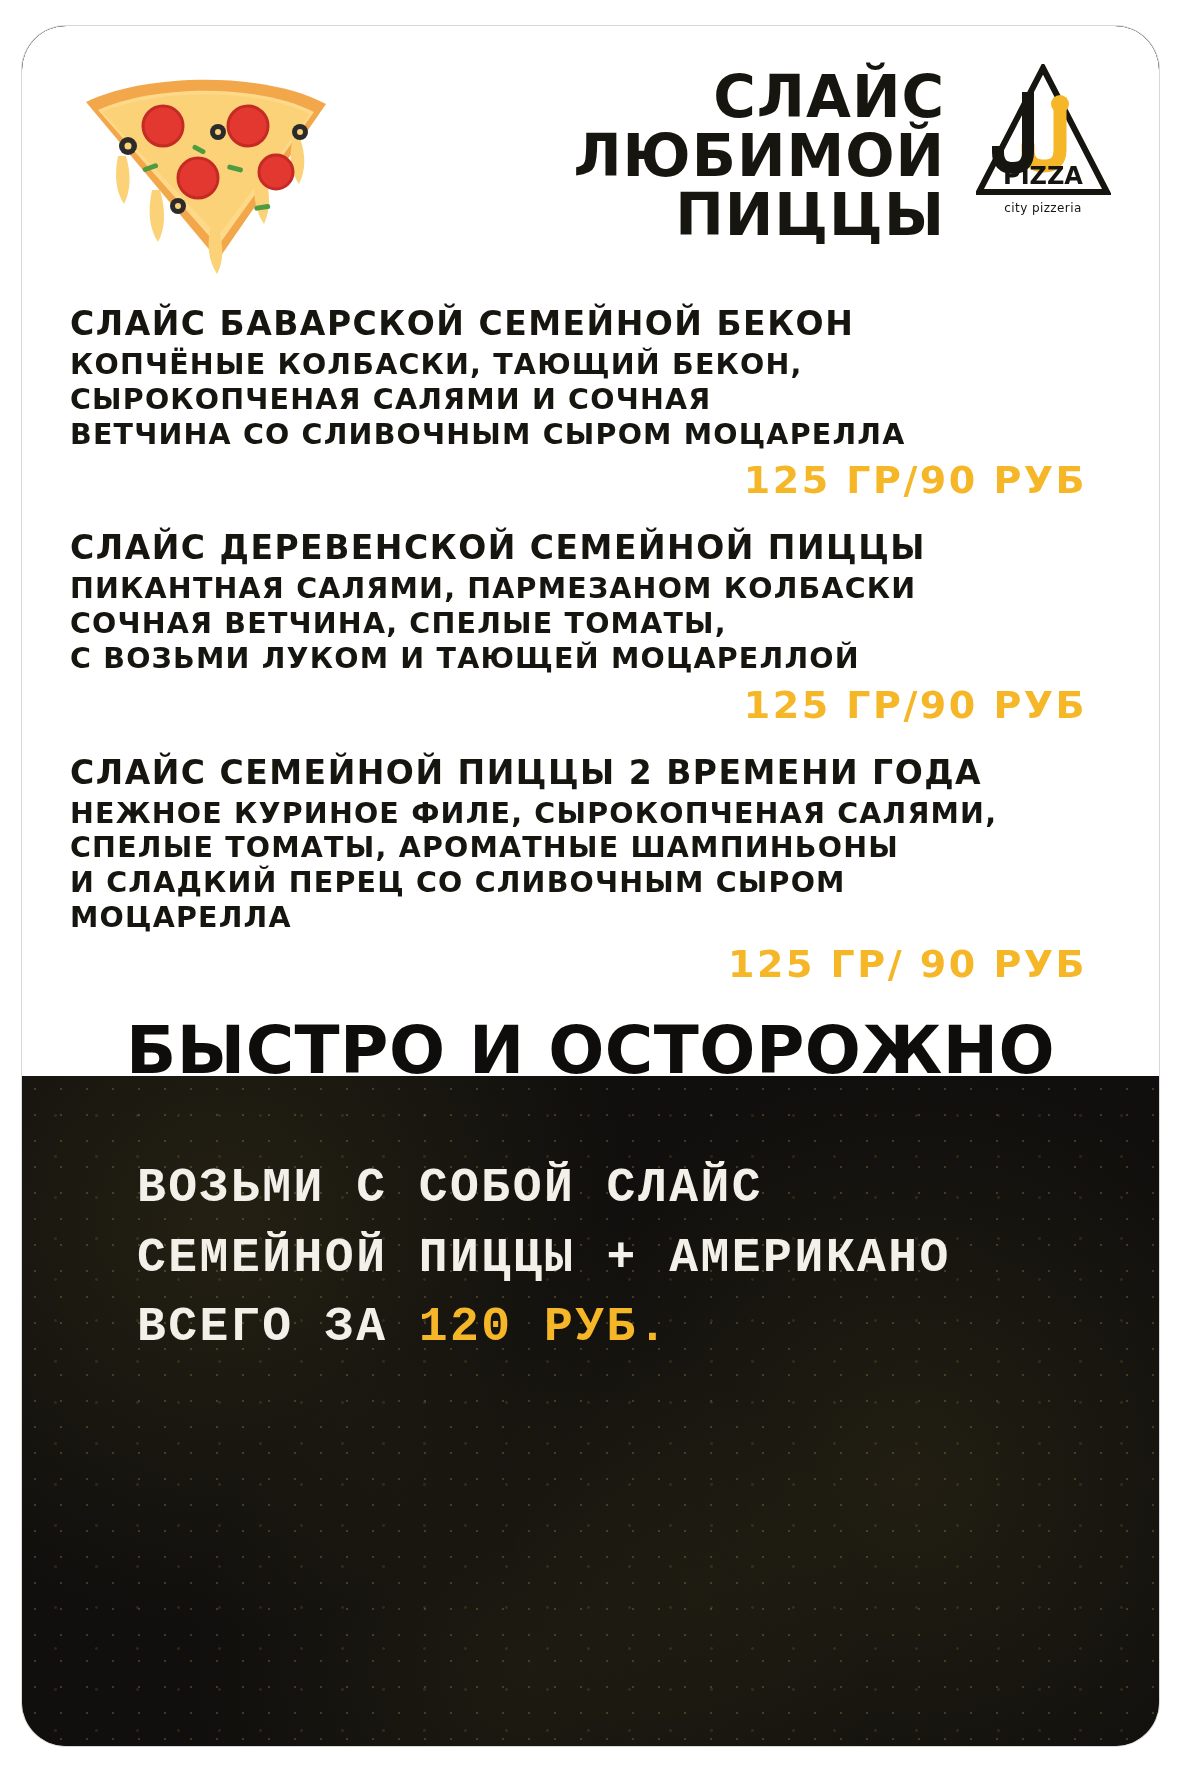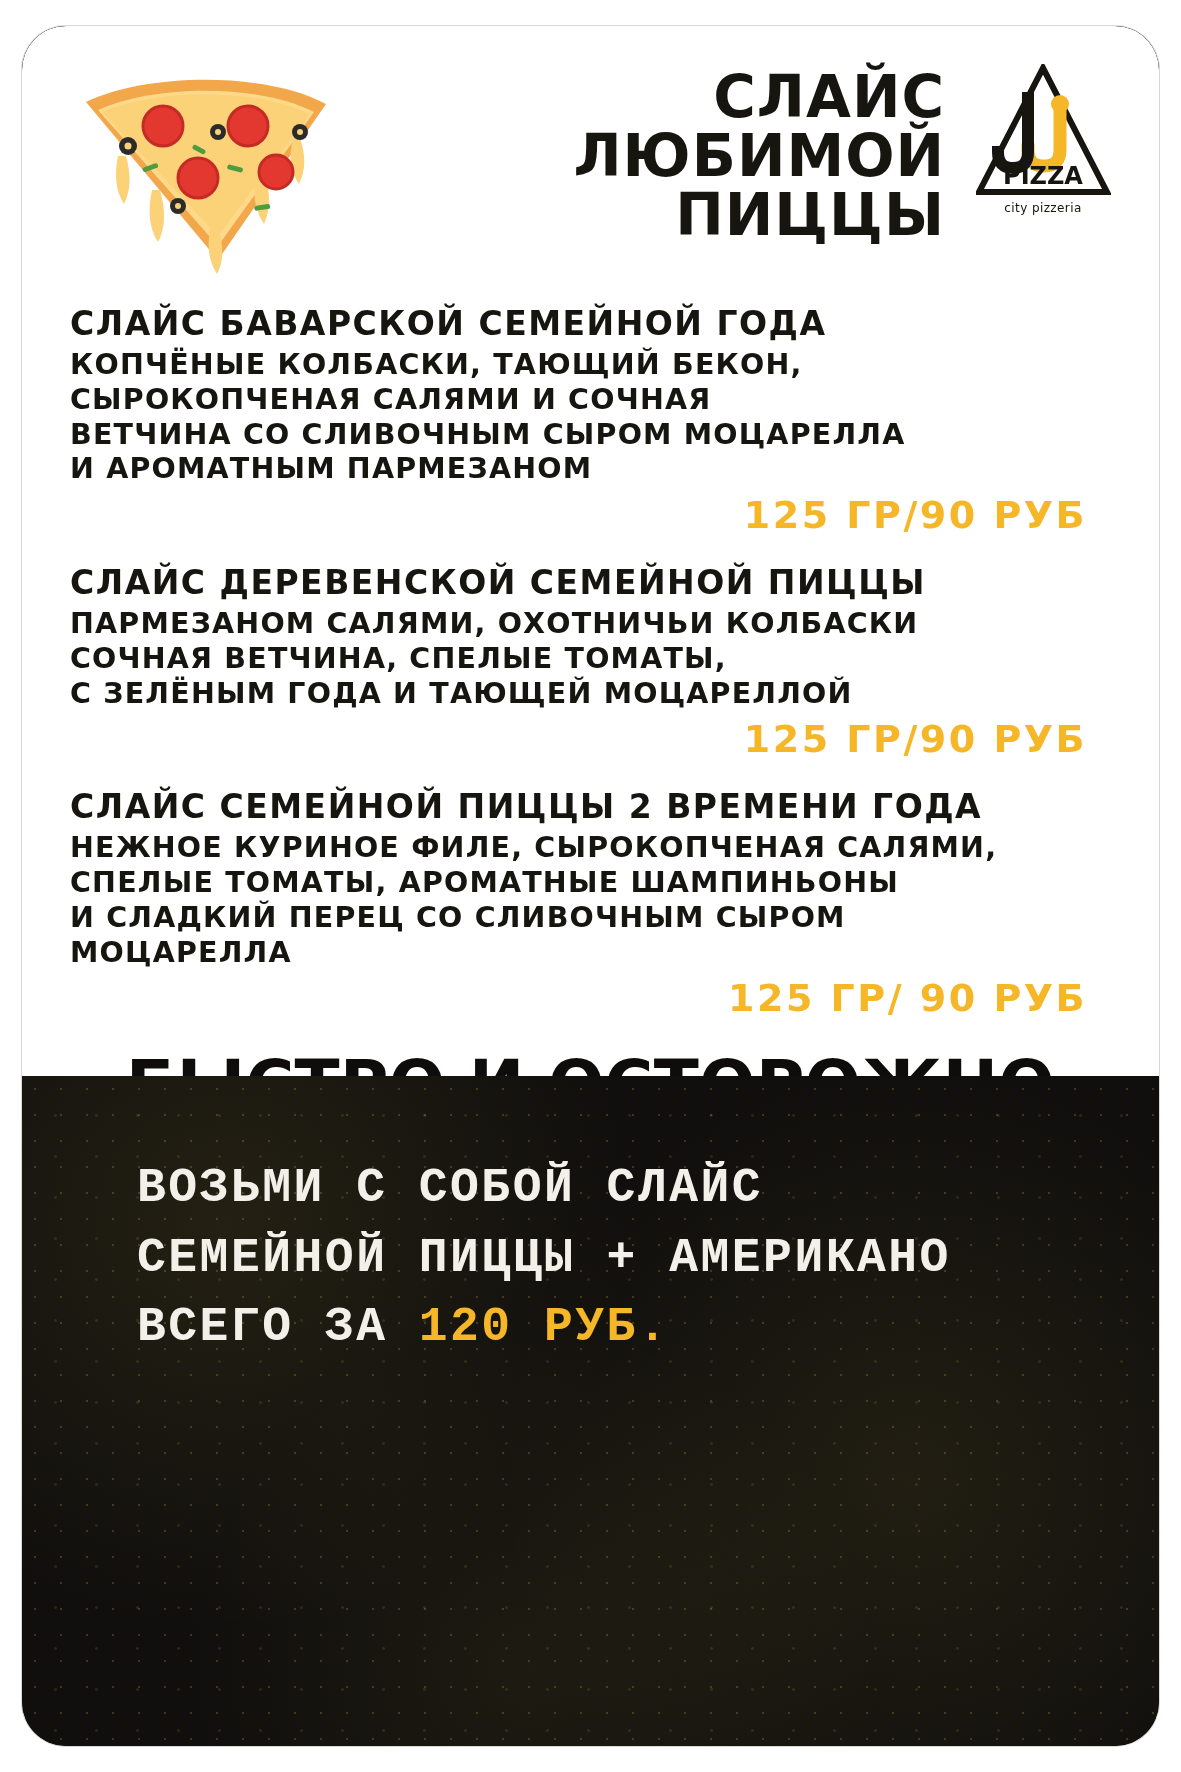--- a/index.html
+++ b/index.html
@@ -296,33 +296,32 @@
               <text x="67" y="120" font-family="DejaVu Sans, sans-serif" font-size="24" font-weight="bold" fill="#16150f" text-anchor="middle">PIZZA</text>
             </svg>
           </div>
           <div class="logo-sub">city pizzeria</div>
         </div>
       </div>
 
       <div class="items">
 
         <div class="item">
-          <div class="item-title">СЛАЙС БАВАРСКОЙ СЕМЕЙНОЙ ГОДА</div>
+          <div class="item-title">СЛАЙС БАВАРСКОЙ СЕМЕЙНОЙ БЕКОН</div>
           <div class="item-desc-line">КОПЧЁНЫЕ КОЛБАСКИ, ТАЮЩИЙ БЕКОН,</div>
           <div class="item-desc-line">СЫРОКОПЧЕНАЯ САЛЯМИ И СОЧНАЯ</div>
           <div class="item-desc-line">ВЕТЧИНА СО СЛИВОЧНЫМ СЫРОМ МОЦАРЕЛЛА</div>
-          <div class="item-desc-line">И АРОМАТНЫМ ПАРМЕЗАНОМ</div>
           <div class="item-price">125 ГР/90 РУБ</div>
         </div>
 
         <div class="item">
           <div class="item-title">СЛАЙС ДЕРЕВЕНСКОЙ СЕМЕЙНОЙ ПИЦЦЫ</div>
-          <div class="item-desc-line">ПАРМЕЗАНОМ САЛЯМИ, ОХОТНИЧЬИ КОЛБАСКИ</div>
+          <div class="item-desc-line">ПИКАНТНАЯ САЛЯМИ, ПАРМЕЗАНОМ КОЛБАСКИ</div>
           <div class="item-desc-line">СОЧНАЯ ВЕТЧИНА, СПЕЛЫЕ ТОМАТЫ,</div>
-          <div class="item-desc-line">С ЗЕЛЁНЫМ ГОДА И ТАЮЩЕЙ МОЦАРЕЛЛОЙ</div>
+          <div class="item-desc-line">С ВОЗЬМИ ЛУКОМ И ТАЮЩЕЙ МОЦАРЕЛЛОЙ</div>
           <div class="item-price">125 ГР/90 РУБ</div>
         </div>
 
         <div class="item">
           <div class="item-title">СЛАЙС СЕМЕЙНОЙ ПИЦЦЫ 2 ВРЕМЕНИ ГОДА</div>
           <div class="item-desc-line">НЕЖНОЕ КУРИНОЕ ФИЛЕ, СЫРОКОПЧЕНАЯ САЛЯМИ,</div>
           <div class="item-desc-line">СПЕЛЫЕ ТОМАТЫ, АРОМАТНЫЕ ШАМПИНЬОНЫ</div>
           <div class="item-desc-line">И СЛАДКИЙ ПЕРЕЦ СО СЛИВОЧНЫМ СЫРОМ</div>
           <div class="item-desc-line">МОЦАРЕЛЛА</div>
           <div class="item-price">125 ГР/ 90 РУБ</div>

